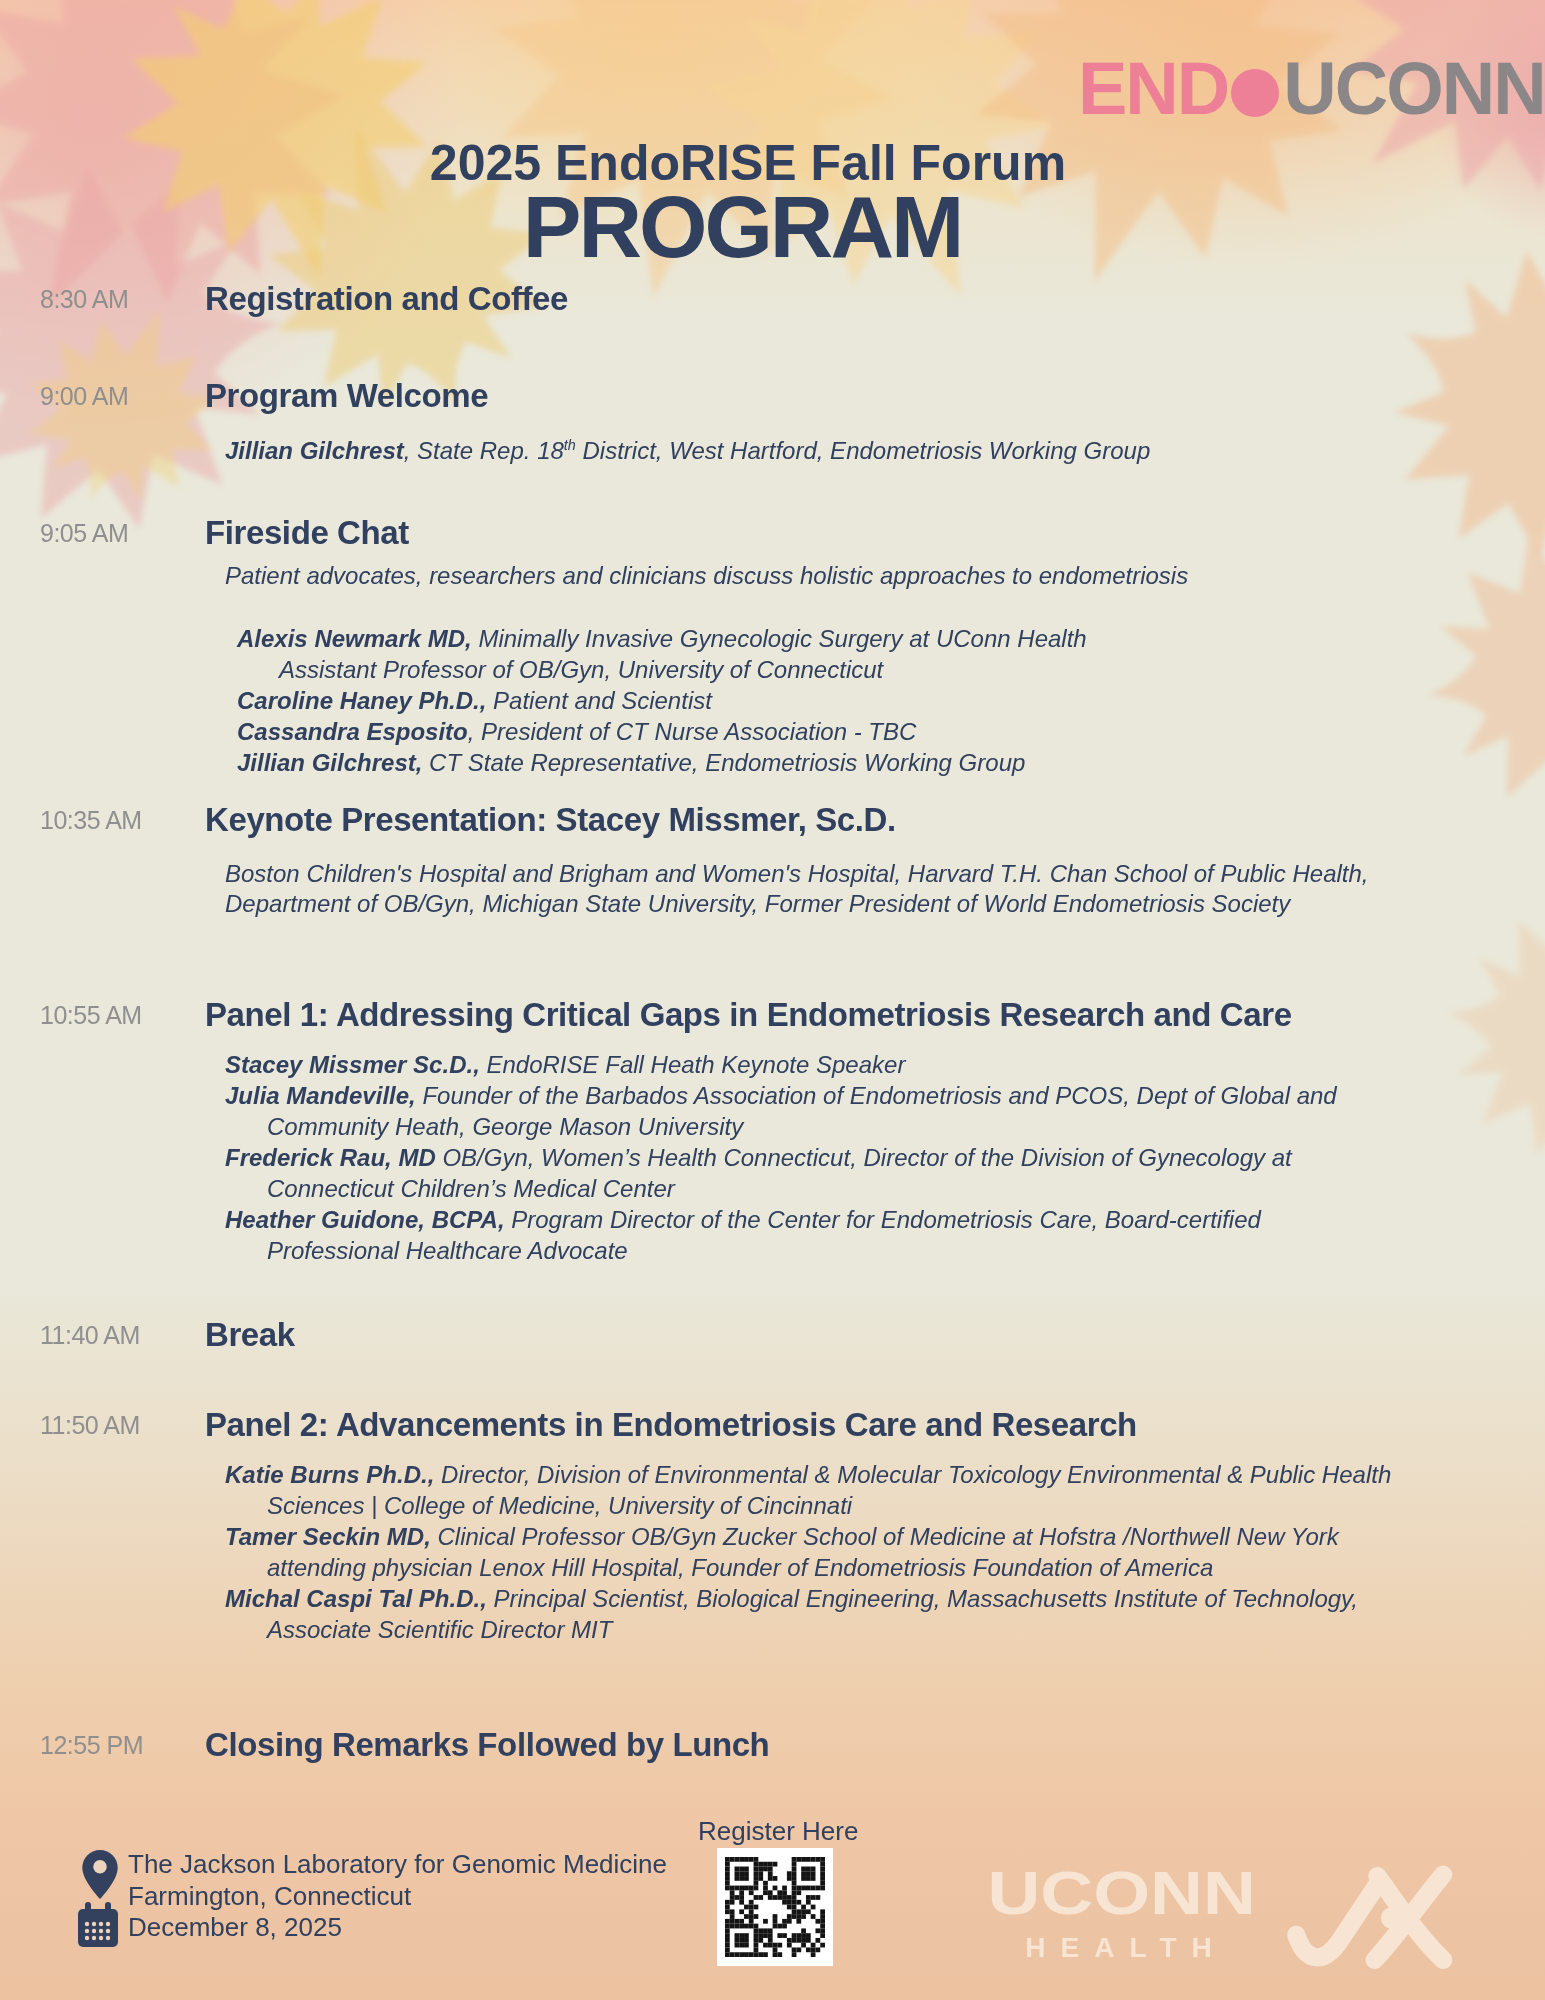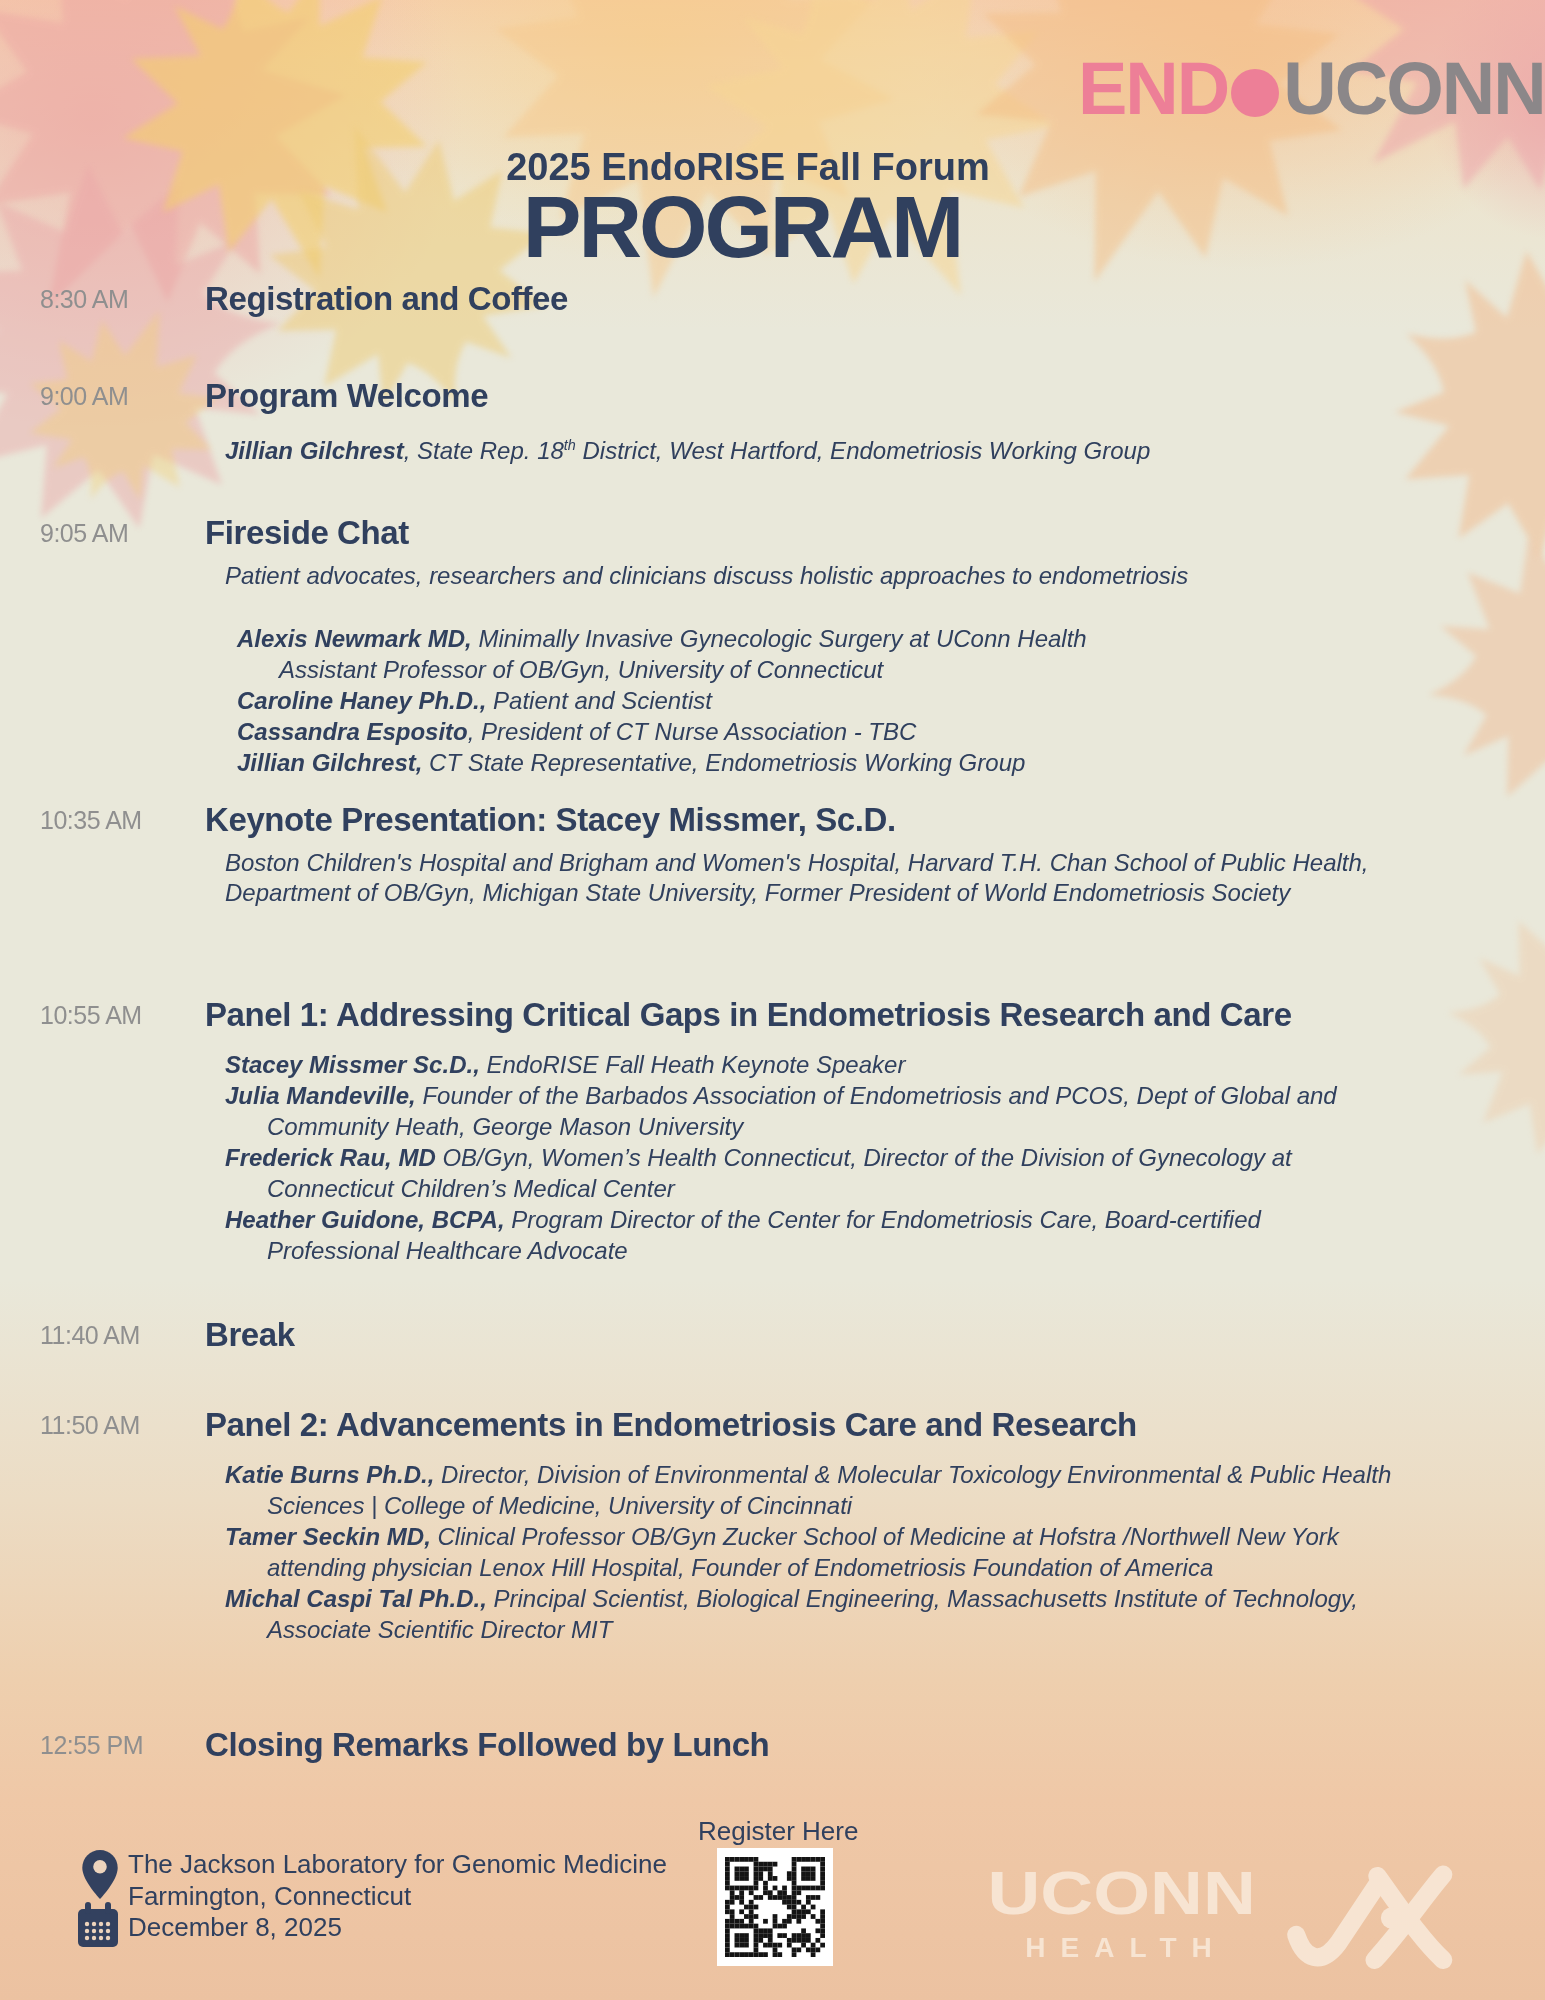--- a/index.html
+++ b/index.html
@@ -24,35 +24,35 @@
   .content-layer{position:absolute;inset:0;z-index:2;}
 
   
   .brand{position:absolute;left:1078px;top:52px;display:flex;align-items:center;}
   .brand .w{font-size:74px;font-weight:bold;letter-spacing:-2px;line-height:74px;}
   .brand .endo{color:var(--pink);}
   .brand .rise{color:var(--gray-logo);}
   .brand .dot{width:48px;height:48px;border-radius:50%;background:var(--pink);margin:8px 4px 0 3px;}
 
   
-  .event-name{position:absolute;left:748px;top:146px;transform:translateX(-50%);
-    font-size:38px;font-weight:bold;color:var(--navy);white-space:nowrap;}
+  .event-name{position:absolute;left:748px;top:134px;transform:translateX(-50%);
+    font-size:50px;font-weight:bold;color:var(--navy);white-space:nowrap;}
   .page-title{position:absolute;left:742px;top:176px;transform:translateX(-50%);
     font-size:88px;font-weight:bold;letter-spacing:-3px;color:var(--navy);white-space:nowrap;}
 
   
   .row{position:absolute;left:0;width:1545px;}
   .row1{top:280px}.row2{top:377px}.row3{top:514px}.row4{top:801px}
   .row5{top:996px}.row6{top:1316px}.row7{top:1406px}.row8{top:1726px}
   .time{position:absolute;left:40px;top:5px;width:127px;text-align:left;
     font-size:25px;font-weight:normal;color:var(--time-gray);letter-spacing:-0.5px;white-space:nowrap;}
   .content{margin-left:205px;color:var(--navy);}
   .title{font-size:33px;font-weight:bold;letter-spacing:-0.4px;line-height:38px;white-space:nowrap;}
   .description{margin-left:20px;margin-top:9px;font-style:italic;font-size:24px;line-height:30px;}
-  .row4 .description{margin-top:9px;}
+  .row4 .description{margin-top:20px;}
   .speakers{margin-left:20px;margin-top:15px;font-style:italic;font-size:24px;line-height:31px;}
   .row3 .speakers{margin-top:32px;margin-left:32px;}
   .sline{white-space:nowrap;}
   .sline.cont{padding-left:42px;}
   .sname{font-weight:bold;}
   sup{font-size:60%;}
 
   
   .footer-item{position:absolute;color:var(--navy);}
   .venue-text{left:128px;top:1848px;font-size:26px;line-height:32px;}

